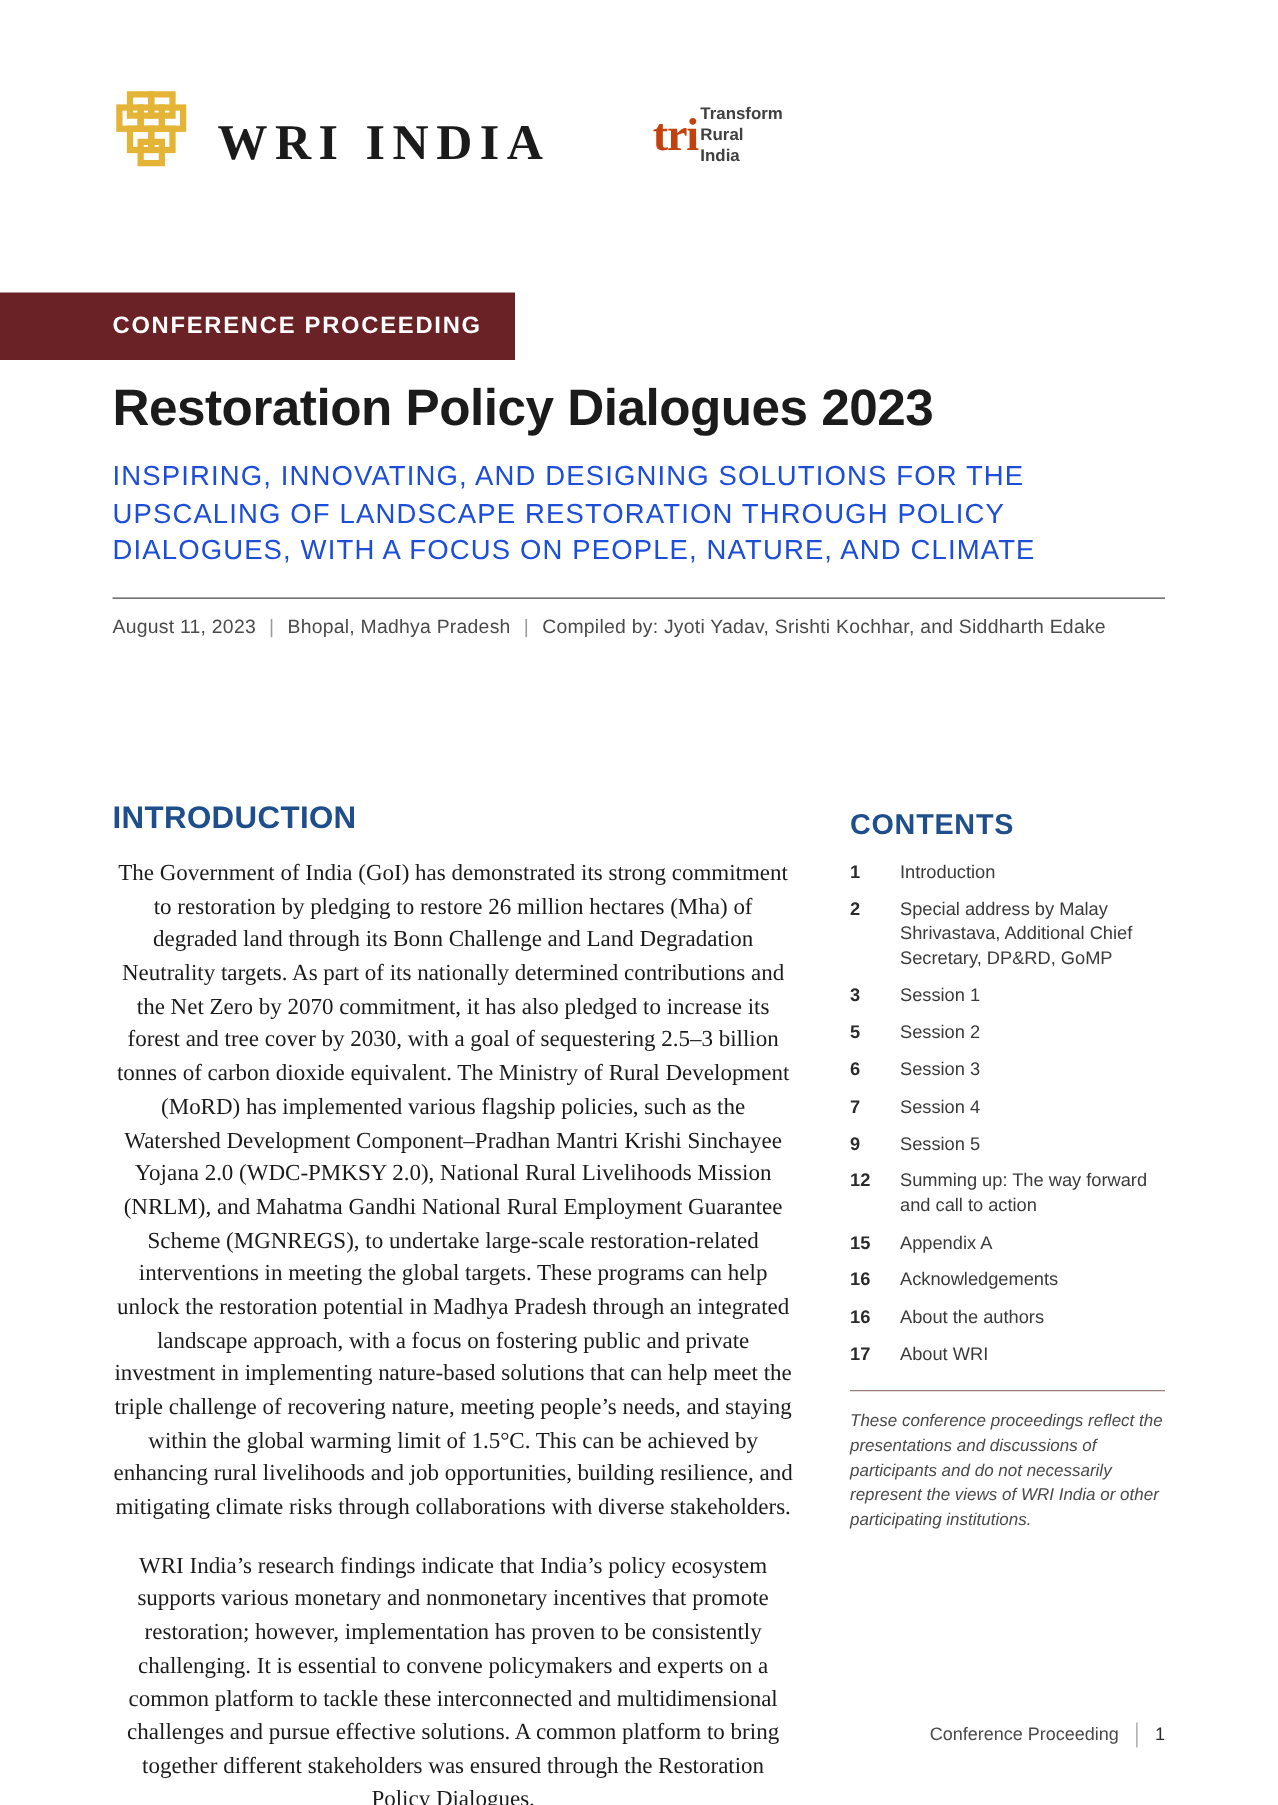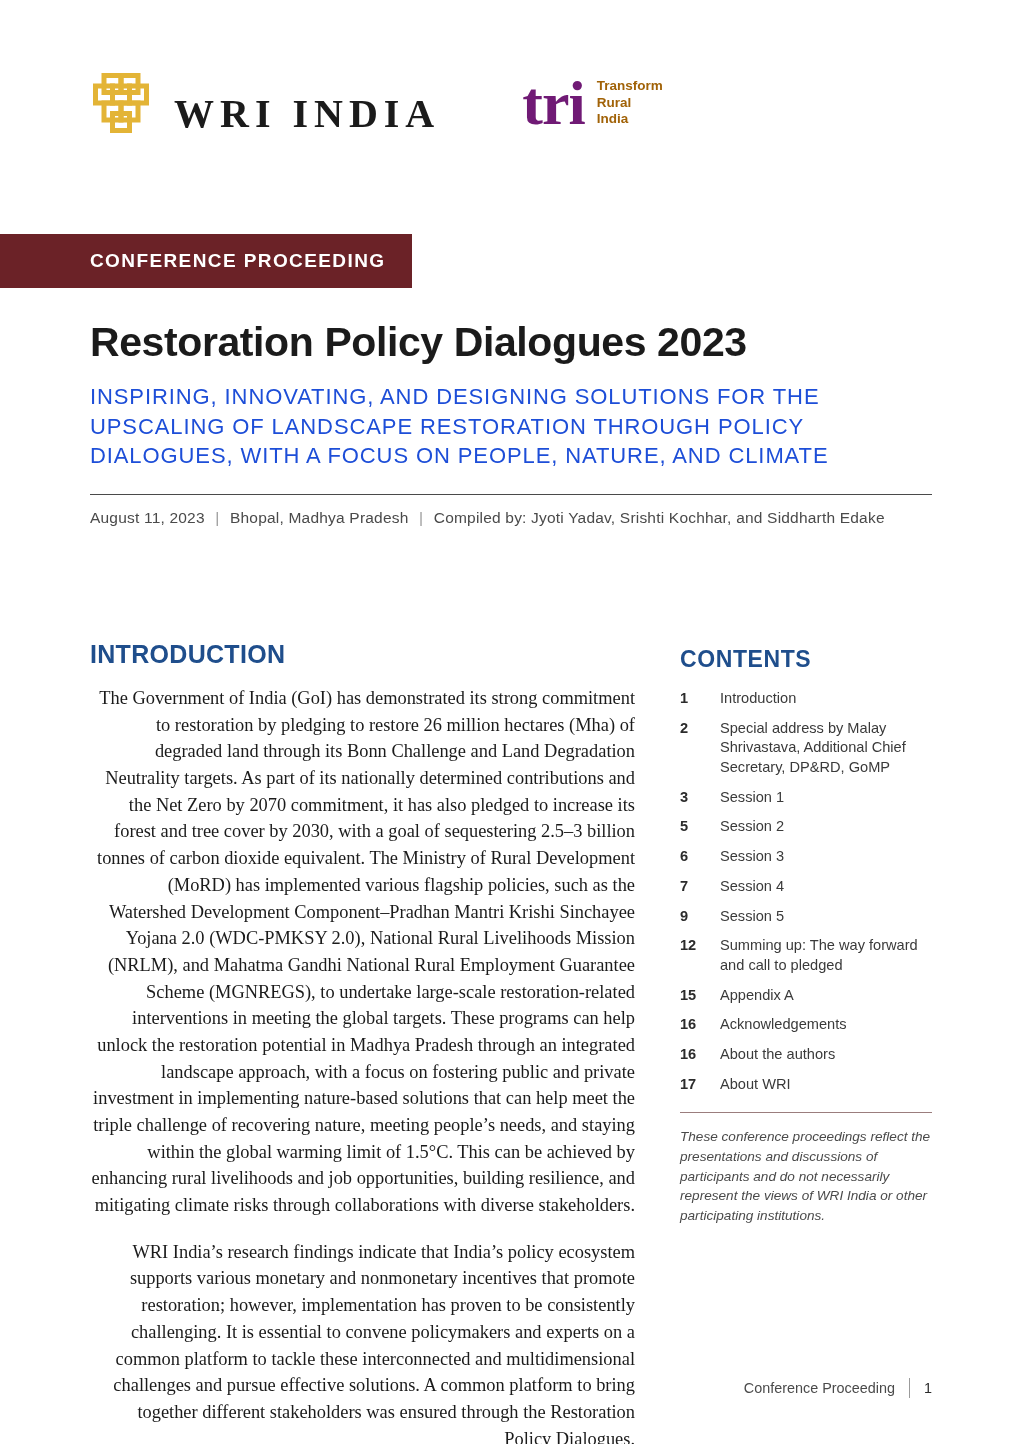--- a/index.html
+++ b/index.html
@@ -39,31 +39,31 @@
     color: #1b1b1b;
     line-height: 1;
   }
   .tri-logo {
     margin-left: 82px;
     display: flex;
     align-items: center;
   }
   .tri-glyph {
     font-family: "Liberation Serif", serif;
-    font-size: 62px;
-    font-weight: bold;
-    color: #701a75;
+    font-size: 37px;
+    font-weight: bold;
+    color: #c2410c;
     line-height: 1;
     letter-spacing: -1px;
   }
   .tri-words {
-    margin-left: 12px;
+    margin-left: 2px;
     font-size: 13.5px;
     line-height: 1.25;
-    color: #a16207;
+    color: #404040;
     font-weight: bold;
   }
 
   
   .kicker-band {
     position: absolute;
     top: 234px;
     left: 0;
     width: 412px;
     height: 54px;
@@ -75,21 +75,21 @@
     margin-left: 90px;
     color: #ffffff;
     font-size: 19px;
     font-weight: bold;
     letter-spacing: 1.4px;
   }
 
   
   .title-block {
     position: absolute;
-    top: 320px;
+    top: 304px;
     left: 90px;
     width: 842px;
   }
   .doc-title {
     font-size: 41px;
     font-weight: bold;
     color: #1b1b1b;
     letter-spacing: -0.4px;
     margin: 0 0 18px 0;
     line-height: 1.08;
@@ -136,21 +136,21 @@
     color: #1f4e8c;
     letter-spacing: 0.3px;
     margin: 0 0 16px 0;
   }
   .col-main p {
     font-family: "Liberation Serif", serif;
     font-size: 18.4px;
     line-height: 1.45;
     color: #1b1b1b;
     margin: 0 0 20px 0;
-    text-align: right;
+    text-align: center;
   }
 
   
   .contents-head {
     font-size: 23px;
     font-weight: bold;
     color: #1f4e8c;
     letter-spacing: 0.6px;
     margin: 6px 0 16px 0;
   }
@@ -282,21 +282,21 @@
     <div class="toc-row">
       <span class="toc-num">7</span>
       <span class="toc-label">Session 4</span>
     </div>
     <div class="toc-row">
       <span class="toc-num">9</span>
       <span class="toc-label">Session 5</span>
     </div>
     <div class="toc-row">
       <span class="toc-num">12</span>
-      <span class="toc-label">Summing up: The way forward and call to pledged</span>
+      <span class="toc-label">Summing up: The way forward and call to action</span>
     </div>
     <div class="toc-row">
       <span class="toc-num">15</span>
       <span class="toc-label">Appendix A</span>
     </div>
     <div class="toc-row">
       <span class="toc-num">16</span>
       <span class="toc-label">Acknowledgements</span>
     </div>
     <div class="toc-row">

